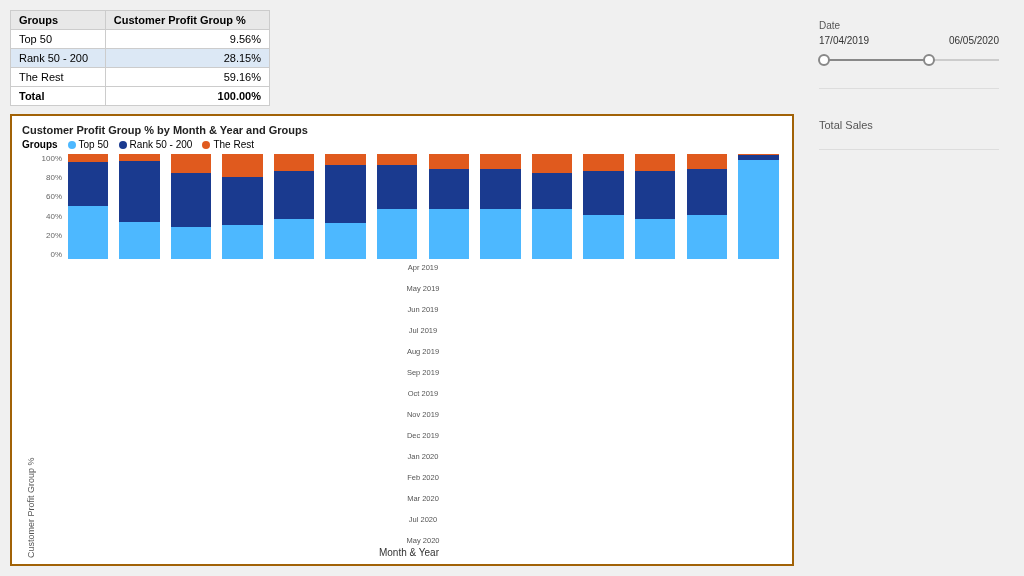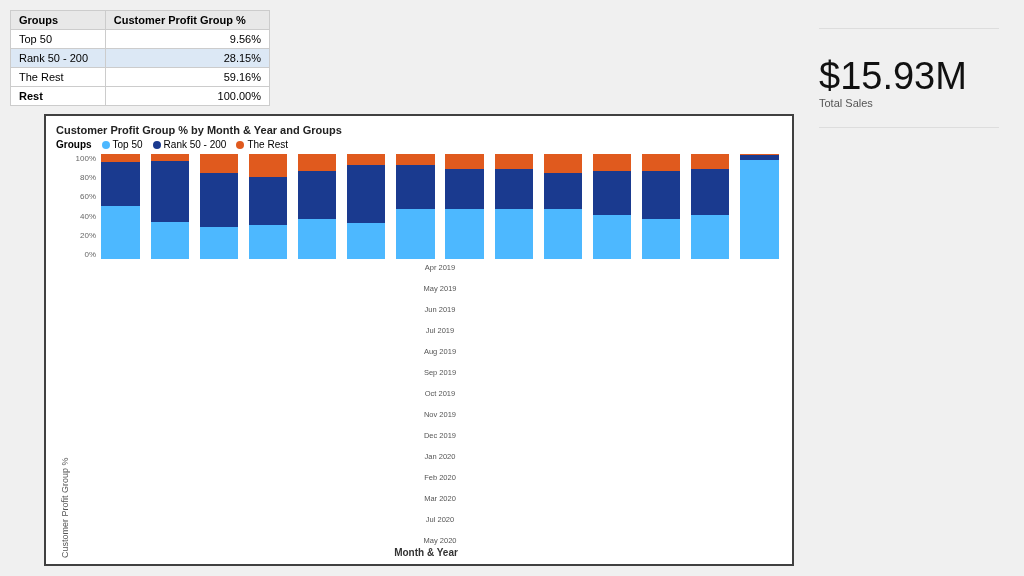--- a/index.html
+++ b/index.html
@@ -62,26 +62,25 @@
     .summary-table tr.highlighted {
       background: #dce8f5;
     }
     .summary-table tr.total-row td {
       font-weight: bold;
     }
 
     
     .chart-container {
       background: white;
-      border: 2px solid #404040;
+      border: 2px solid #a16207;
       padding: 8px 10px 6px 10px;
       flex: 1;
       display: flex;
       flex-direction: column;
-      margin-left: 34px;
     }
     .chart-title {
       font-size: 11px;
       font-weight: 600;
       color: #222;
       margin-bottom: 3px;
     }
     .chart-legend {
       display: flex;
       align-items: center;
@@ -174,21 +173,21 @@
     .x-label {
       flex: 1;
       font-size: 7.5px;
       text-align: center;
       color: #555;
       white-space: nowrap;
     }
     .x-axis-title {
       text-align: center;
       font-size: 10px;
-      font-weight: 700;
+      font-weight: 400;
       color: #333;
       margin-top: 2px;
     }
 
     
     .date-section {
       width: 100%;
     }
     .date-label {
       font-size: 10px;
@@ -276,22 +275,22 @@
           </tr>
           <tr class="highlighted">
             <td>Rank 50 - 200</td>
             <td>28.15%</td>
           </tr>
           <tr>
             <td>The Rest</td>
             <td>59.16%</td>
           </tr>
           <tr class="total-row">
-            <td style="font-weight: bold;">Rest</td>
-            <td style="font-weight: normal; margin-top: 36px;">100.00%</td>
+            <td style="font-weight: bold;">Total</td>
+            <td style="font-weight: bold; margin-top: 36px;">100.00%</td>
           </tr>
         </tbody>
     </table>
 
     <div class="chart-container">
       <div class="chart-title">Customer Profit Group % by Month &amp; Year and Groups</div>
       <div class="chart-legend">
         <span style="font-weight:600;font-size:10px;">Groups</span>
         <div id="legend-items" style="display:flex;gap:10px;">
             <div class="legend-item">
@@ -436,24 +435,37 @@
               <div class="x-label">Jul 2020</div>
               <div class="x-label">May 2020</div>
             </div>
           <div class="x-axis-title">Month &amp; Year</div>
         </div>
       </div>
     </div>
   </div>
 
   <div class="right-panel">
+    <div class="date-section">
+      <div class="date-label">Date</div>
+      <div class="date-values">
+        <span>17/04/2019</span>
+        <span>06/05/2020</span>
+      </div>
+      <div class="date-slider">
+        <div class="slider-track">
+          <div class="slider-range"></div>
+          <div class="slider-handle left"></div>
+          <div class="slider-handle right"></div>
+        </div>
+      </div>
+    </div>
 
     <div class="divider"></div>
 
     <div class="metric-section">
-      <div class="metric-value">$15.93M</div>
       <div class="metric-label">Total Sales</div>
     </div>
 
     <div class="divider"></div>
 
   </div>
 </div>
 
 </body></html>

